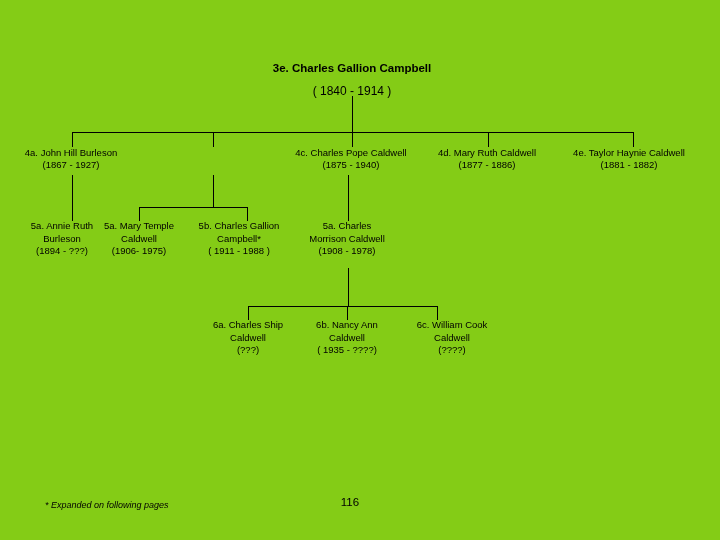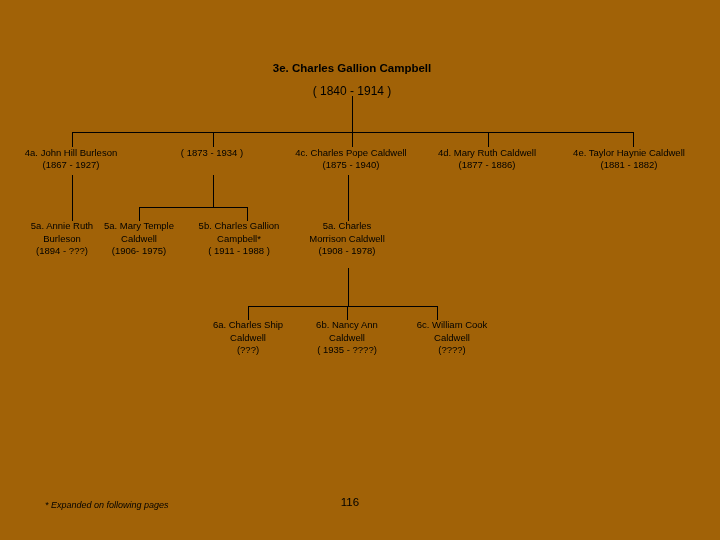--- a/index.html
+++ b/index.html
@@ -1,19 +1,19 @@
 <!DOCTYPE html>
 <html><head>
 <meta charset="utf-8">
 <style>
   html,body { margin:0; padding:0; background:#ffffff; }
   .page {
     position:relative;
     width:720px; height:540px;
-    background:#a16207;
+    background:#84cc16;
     font-family:"Liberation Sans", sans-serif;
     color:#000000;
     overflow:hidden;
   }
   .line { position:absolute; background:#000000; }
   .vline { width:1px; }
   .hline { height:1px; }
   .node {
     position:absolute;
     text-align:center;
@@ -64,21 +64,20 @@
   <div class="line vline" style="left:213px; top:132px; height:15px;"></div>
   <div class="line vline" style="left:352px; top:132px; height:15px;"></div>
   <div class="line vline" style="left:488px; top:132px; height:15px;"></div>
   <div class="line vline" style="left:633px; top:132px; height:15px;"></div>
 
   <div class="node" style="left:1px;   top:147px; width:140px;">
     <div class="nm">4a. John Hill Burleson</div>
     <div class="dt">(1867 - 1927)</div>
   </div>
   <div class="node" style="left:142px; top:147px; width:140px;">
-    <div class="dt">( 1873 - 1934 )</div>
   </div>
   <div class="node" style="left:281px; top:147px; width:140px;">
     <div class="nm">4c. Charles Pope Caldwell</div>
     <div class="dt">(1875 - 1940)</div>
   </div>
   <div class="node" style="left:417px; top:147px; width:140px;">
     <div class="nm">4d. Mary Ruth Caldwell</div>
     <div class="dt">(1877 - 1886)</div>
   </div>
   <div class="node" style="left:559px; top:147px; width:140px;">

